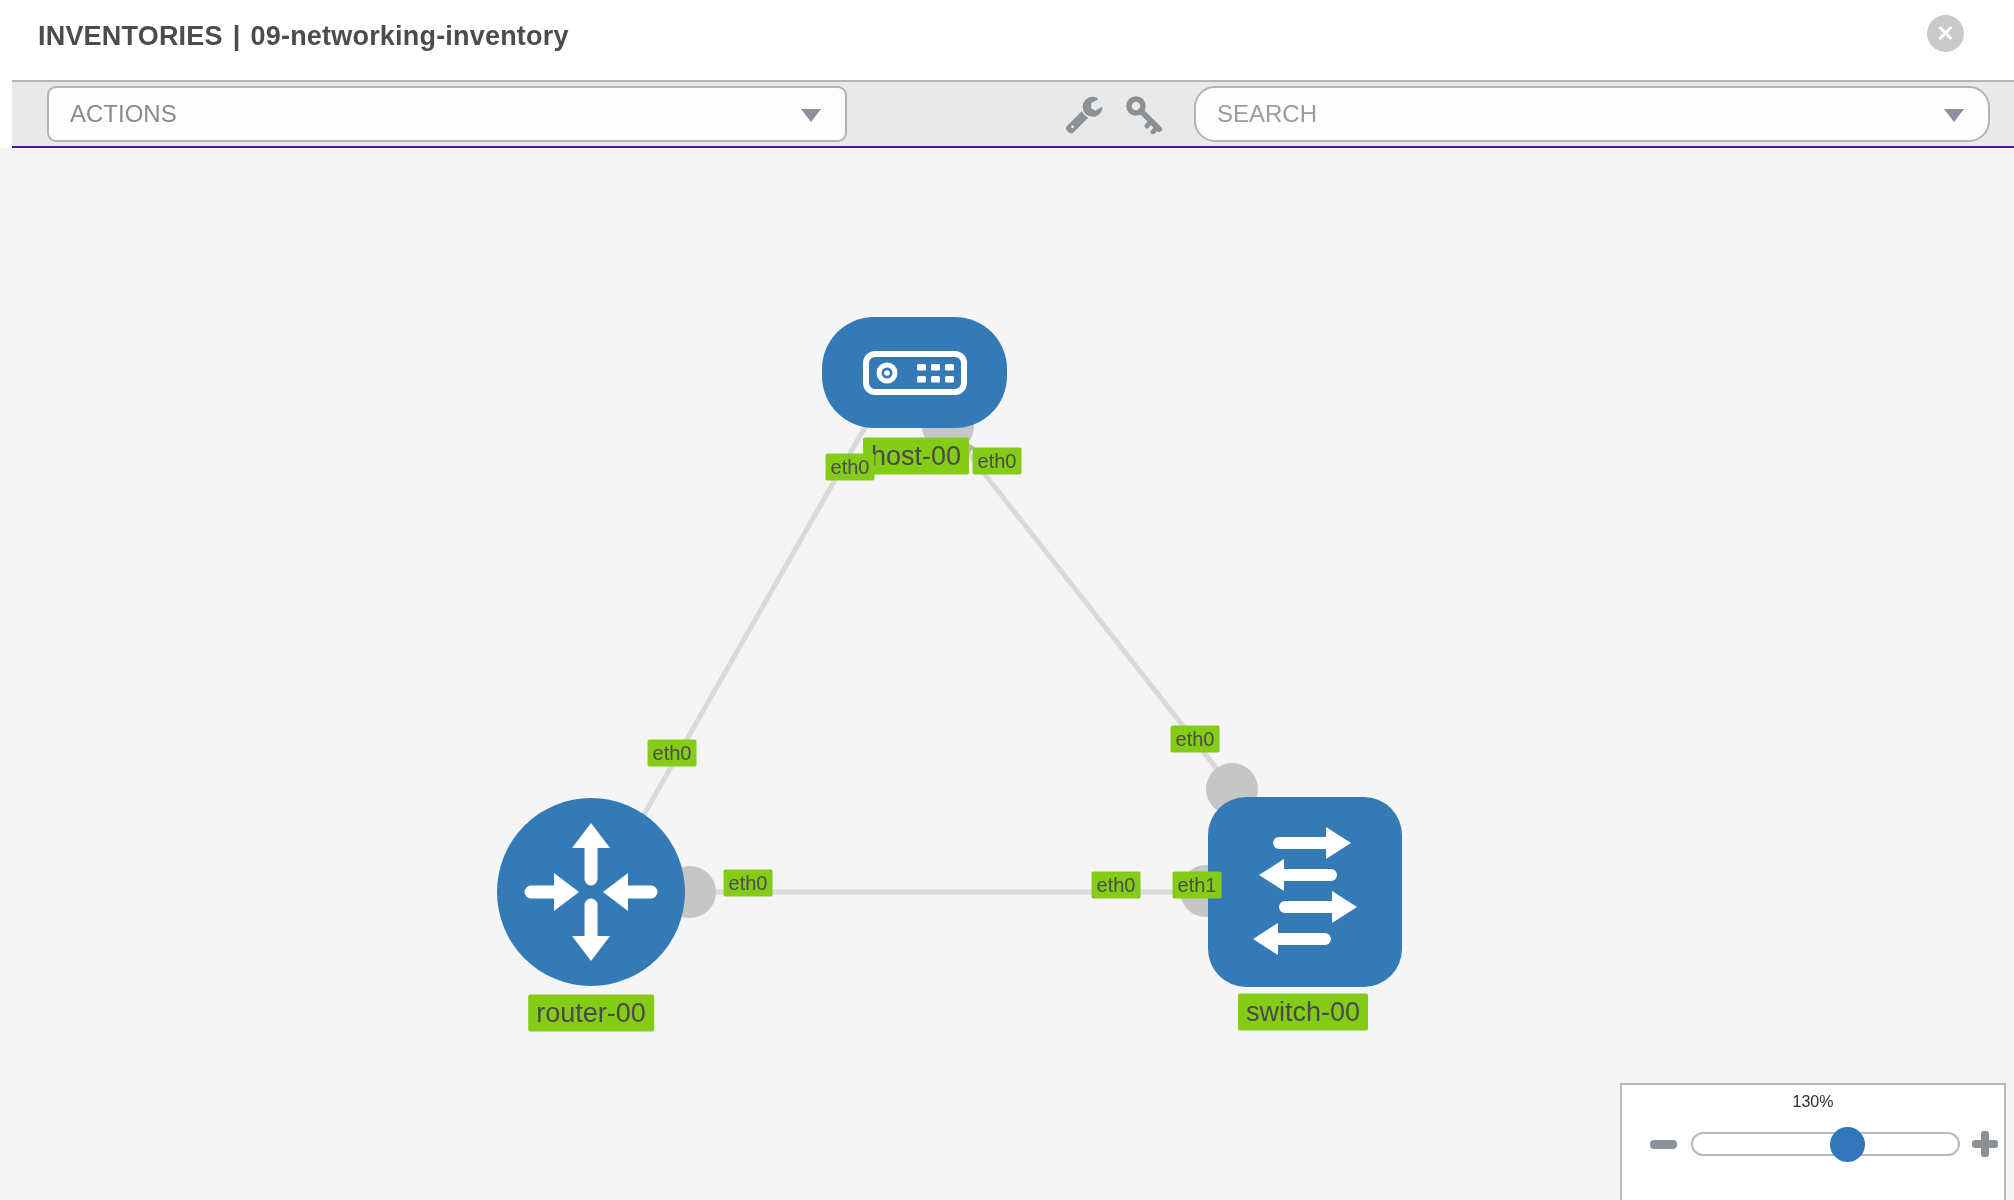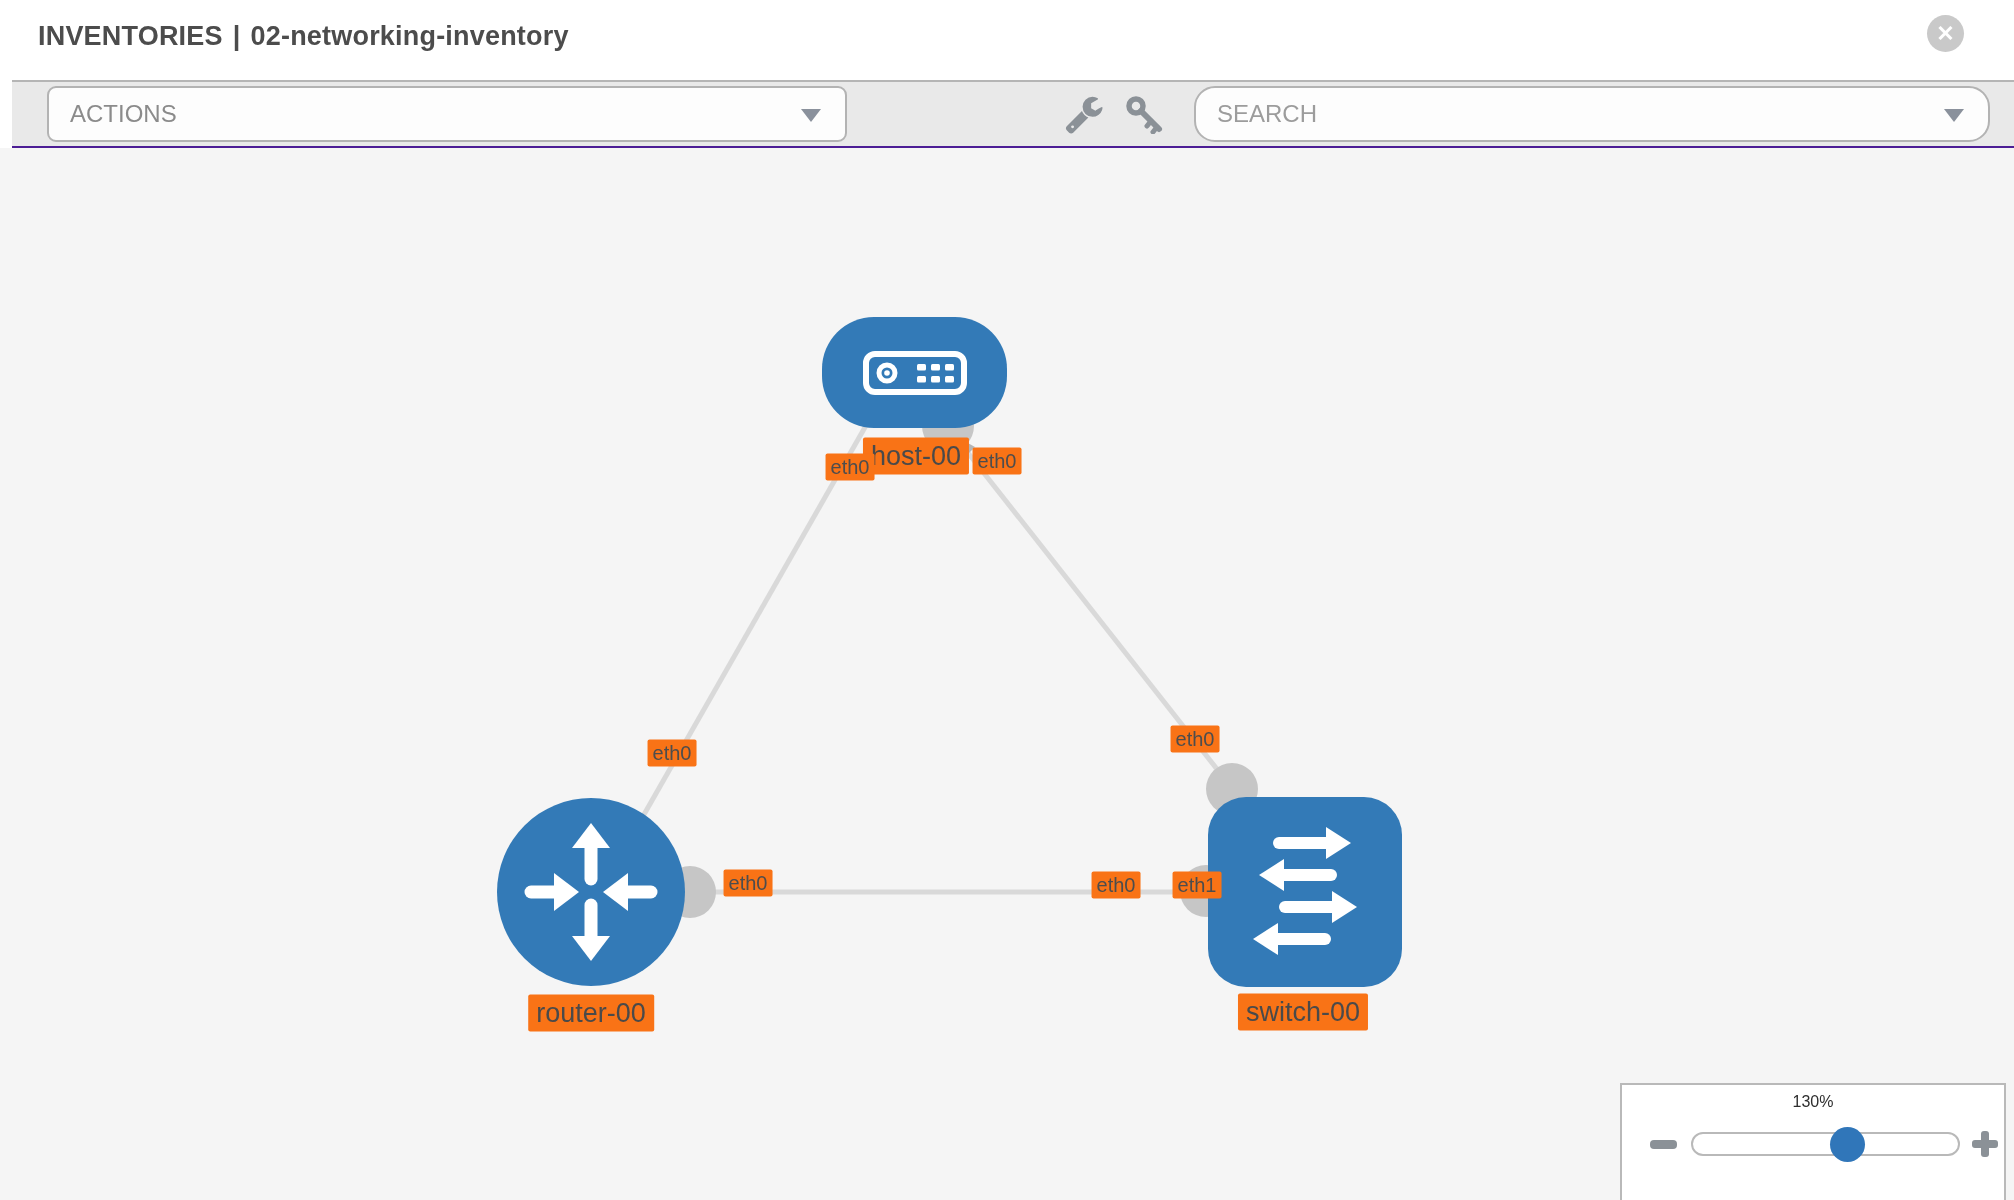--- a/index.html
+++ b/index.html
@@ -33,21 +33,21 @@
   .key-icon{left:1113px;}
 
   
   .canvas{position:absolute;left:0;top:148px;width:2014px;height:1052px;background:#f5f5f5;}
   .links-layer{position:absolute;left:0;top:0;z-index:1;}
   .node{position:absolute;z-index:2;background:#337ab7;display:flex;align-items:center;justify-content:center;cursor:pointer;}
   .node-host{left:822px;top:169px;width:185px;height:111px;border-radius:52px;}
   .node-router{left:497px;top:650px;width:188px;height:188px;border-radius:50%;}
   .node-switch{left:1208px;top:649px;width:194px;height:190px;border-radius:38px;}
 
-  .chip{position:absolute;transform:translate(-50%,-50%);background:#f97316;color:#4a4a4a;
+  .chip{position:absolute;transform:translate(-50%,-50%);background:#84cc16;color:#4a4a4a;
         white-space:nowrap;z-index:3;border-radius:2px;}
   .node-label{font-size:27px;padding:3px 8px;}
   .iface-label{font-size:20px;padding:2px 5px;color:#4d4d4d;}
   .lbl-host{left:916px;top:308px;}
   .lbl-router{left:591px;top:865px;}
   .lbl-switch{left:1303px;top:864px;}
   .if-host-left{left:850px;top:319px;}
   .if-host-right{left:997px;top:313px;}
   .if-router-top{left:672px;top:605px;}
   .if-router-right{left:748px;top:735px;}
@@ -69,21 +69,21 @@
   .zoom-plus{position:absolute;left:350px;top:46px;width:26px;height:26px;cursor:pointer;}
   .zoom-plus .h{position:absolute;left:0;top:9px;width:26px;height:8px;background:#8b9197;border-radius:3px;}
   .zoom-plus .v{position:absolute;left:9px;top:0;width:8px;height:26px;background:#8b9197;border-radius:3px;}
 </style>
 </head>
 <body>
 
 <div id="app">
 
   <div class="header">
-    <div class="title"><span>INVENTORIES</span><span class="sep">|</span><span>02-networking-inventory</span></div>
+    <div class="title"><span>INVENTORIES</span><span class="sep">|</span><span>09-networking-inventory</span></div>
     <div class="close-btn">✕</div>
   </div>
 
   <div class="toolbar">
     <div class="select-box actions-box">
       <span class="sel-label">ACTIONS</span>
       <span class="caret"></span>
     </div>
 
     <div class="tool-icon wrench-icon">

